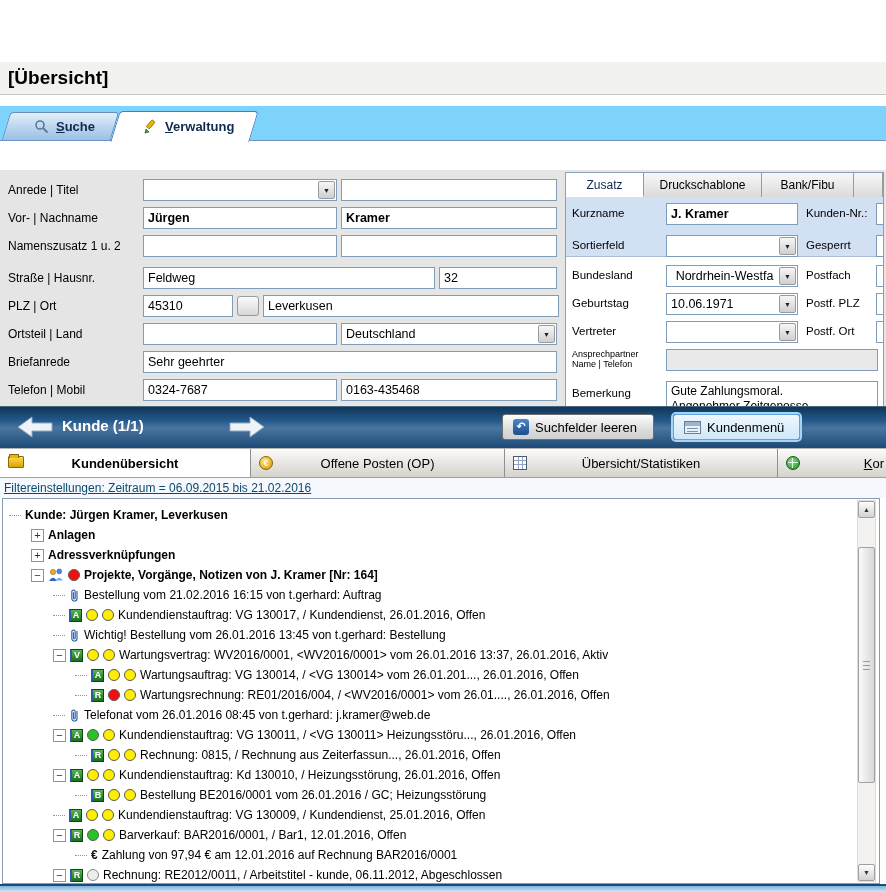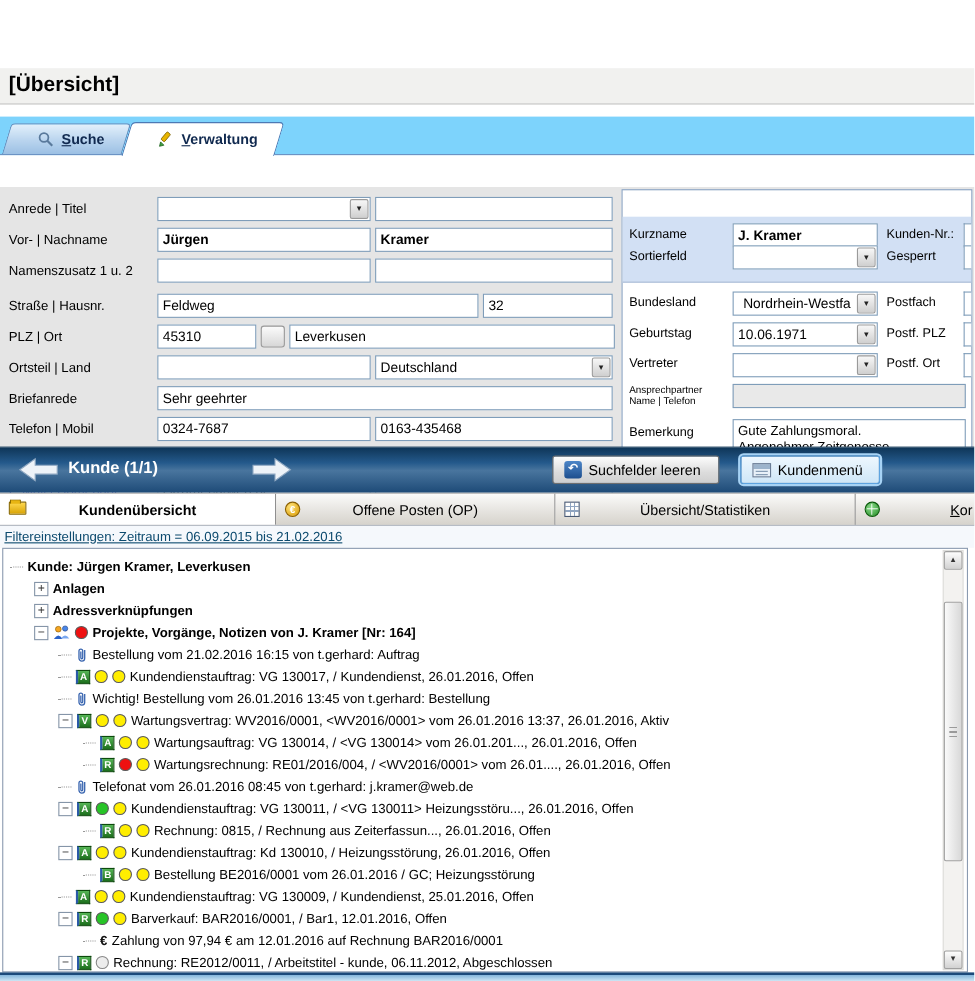--- a/index.html
+++ b/index.html
@@ -269,29 +269,35 @@
 
     <div class="frow" style="top:264px;">
       <div class="flabel link">E-Mail | Homepage</div>
       <div class="ffields">
         <div class="input w194">j.kramer@web.de</div>
         <div class="input w216"></div>
       </div>
     </div>
 
     <div class="side-panel">
+      <div class="sp-tabs">
+        <div class="sp-tab active" style="width:78px;">Zusatz</div>
+        <div class="sp-tab" style="width:118px;">Druckschablone</div>
+        <div class="sp-tab" style="width:92px;">Bank/Fibu</div>
+        <div class="sp-tab" style="flex:1;"></div>
+      </div>
       <div class="sp-blue"></div>
 
       <div class="sp-row" style="top:28px;">
         <div class="sp-label">Kurzname</div>
         <div class="sp-field input bold" style="width:132px;">J. Kramer</div>
         <div class="sp-rlabel">Kunden-Nr.:</div>
         <div class="sp-sliver"></div>
       </div>
-      <div class="sp-row" style="top:48px;">
+      <div class="sp-row" style="top:60px;">
         <div class="sp-label">Sortierfeld</div>
         <div class="sp-field combo" style="width:132px;">
             <span></span>
             <span class="dd-btn">▼</span>
           </div>
         <div class="sp-rlabel">Gesperrt</div>
         <div class="sp-sliver"></div>
       </div>
 
       <div class="sp-row" style="top:90px;">

